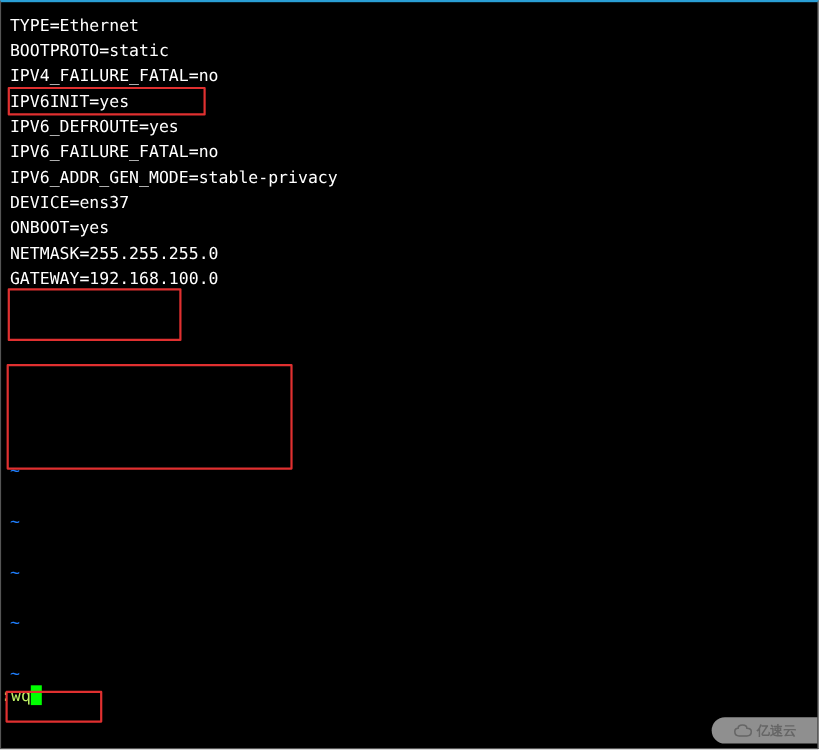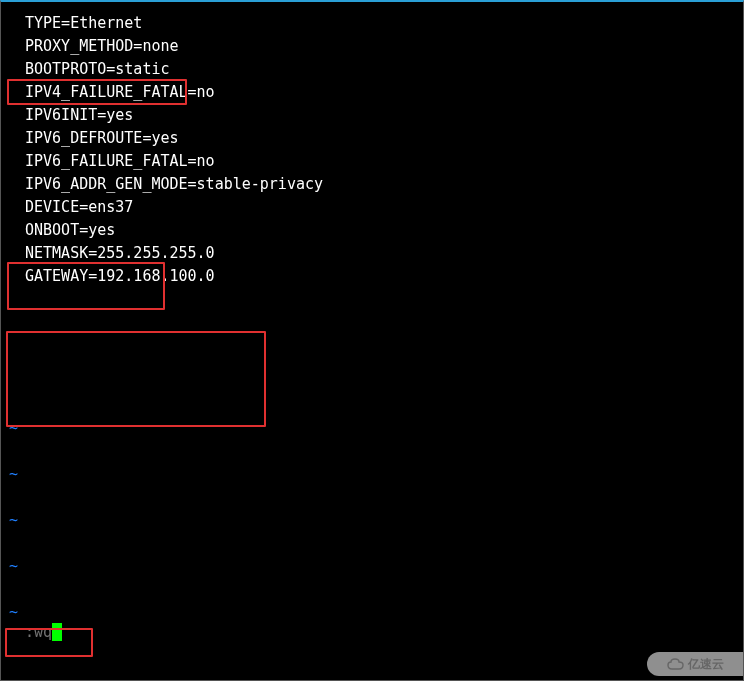--- a/index.html
+++ b/index.html
@@ -21,38 +21,37 @@
       border: 1px solid #555;
       border-top: 2px solid #2a9fd6;
       padding: 10px 8px 0 8px;
       color: #ffffff;
       line-height: 23px;
     }
     .line {
       white-space: pre;
       display: block;
       position: relative;
-      margin-left: 16px;
     }
     .tilde { color: #1f7fff; }
     .highlight-red {
       border: 2px solid #e03030;
       position: absolute;
       pointer-events: none;
       border-radius: 1px;
     }
     .box1 { left: 6px; top: 77px; width: 180px; height: 26px; }
     .box2 { left: 6px; top: 260px; width: 158px; height: 48px; }
     .box3 { left: 5px; top: 329px; width: 260px; height: 96px; }
     .box4 { left: 4px; top: 626px; width: 88px; height: 29px; }
     .cmdline {
       position: absolute;
-      left: 24px;
+      left: 0;
       bottom: 36px;
-      color: #737373;
+      color: #bef264;
     }
     .cursor {
       display: inline-block;
       width: 10px;
       height: 18px;
       background: #00ff00;
       vertical-align: text-bottom;
       margin-left: 0;
     }
     .watermark {
@@ -80,21 +79,20 @@
     .tilde-region .tilde-line {
       line-height: 46px;
     }
   </style>
 </head>
 <body>
 
 <div class="terminal">
 
   <span class="line">TYPE=Ethernet</span>
-  <span class="line">PROXY_METHOD=none</span>
   <span class="line">BOOTPROTO=static</span>
   <span class="line">IPV4_FAILURE_FATAL=no</span>
   <span class="line">IPV6INIT=yes</span>
   <span class="line">IPV6_DEFROUTE=yes</span>
   <span class="line">IPV6_FAILURE_FATAL=no</span>
   <span class="line">IPV6_ADDR_GEN_MODE=stable-privacy</span>
   <span class="line">DEVICE=ens37</span>
   <span class="line">ONBOOT=yes</span>
   <span class="line">NETMASK=255.255.255.0</span>
   <span class="line">GATEWAY=192.168.100.0</span>

